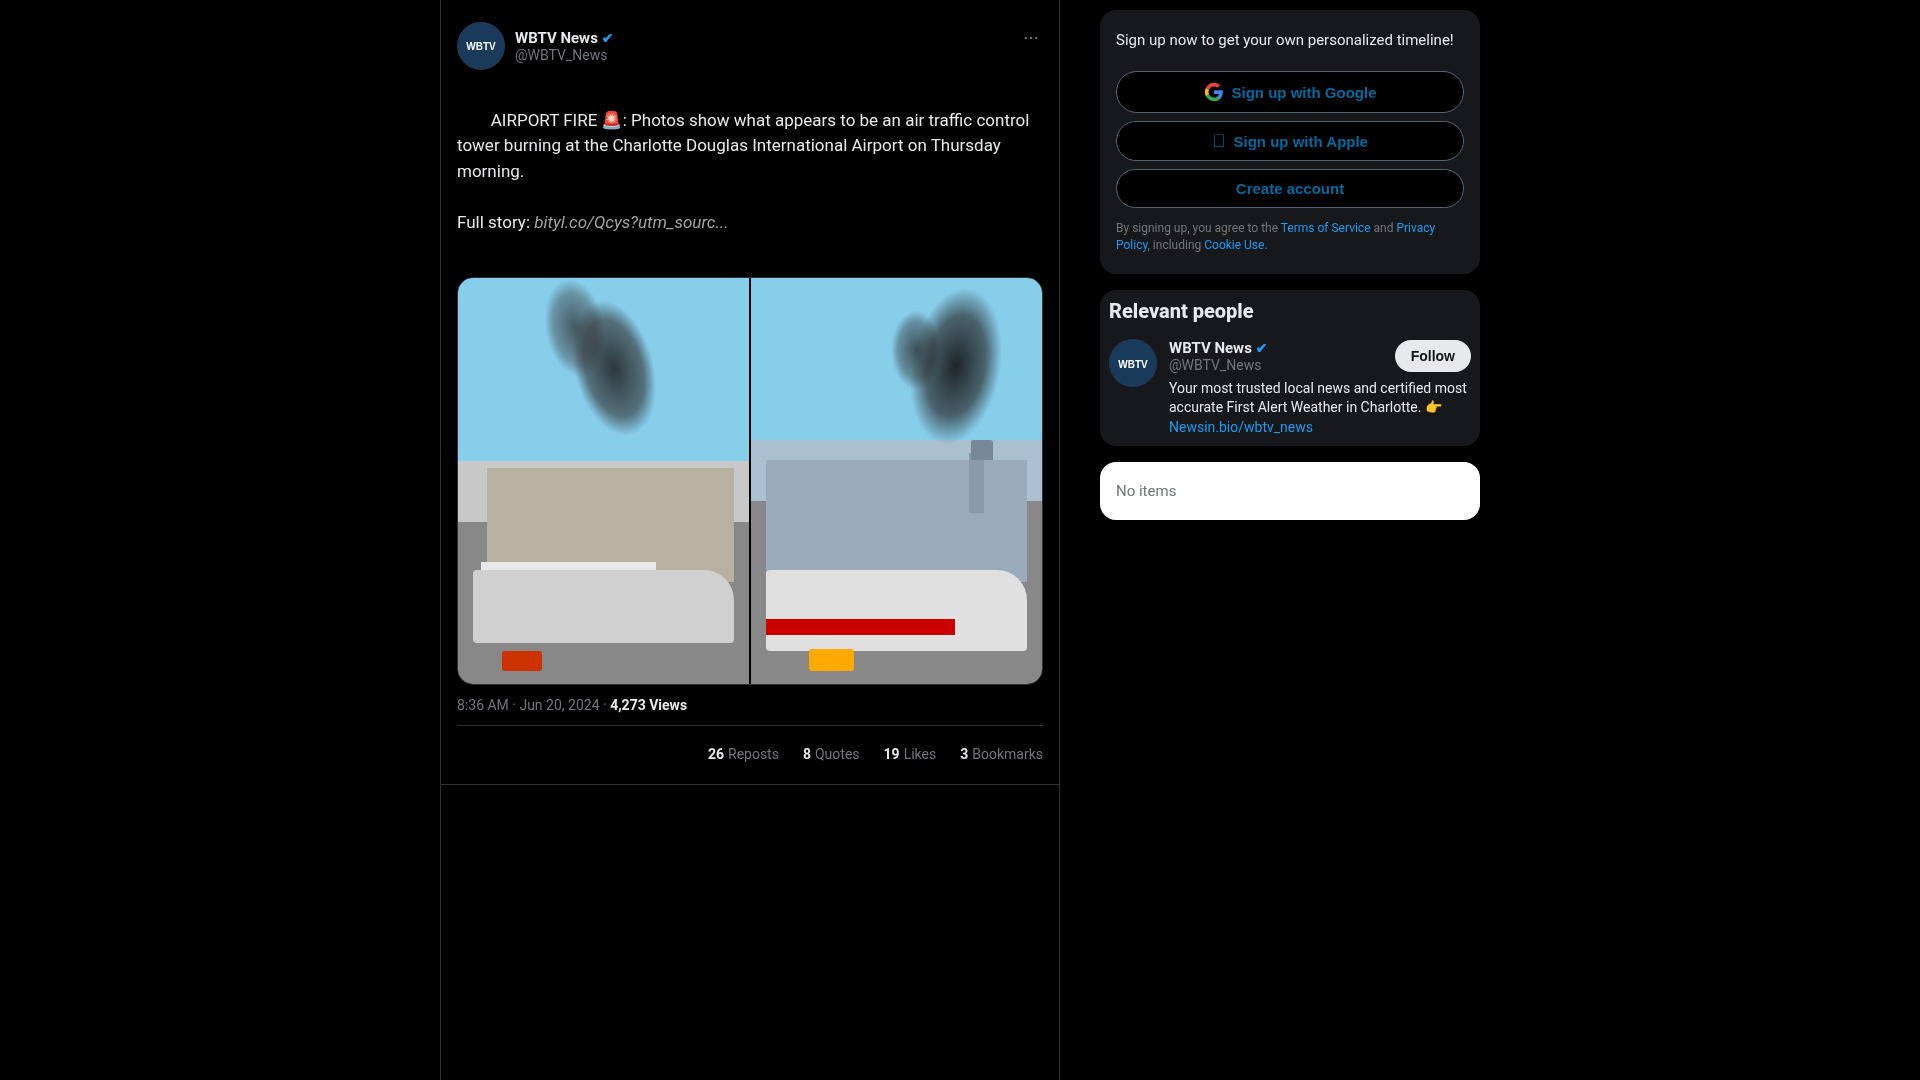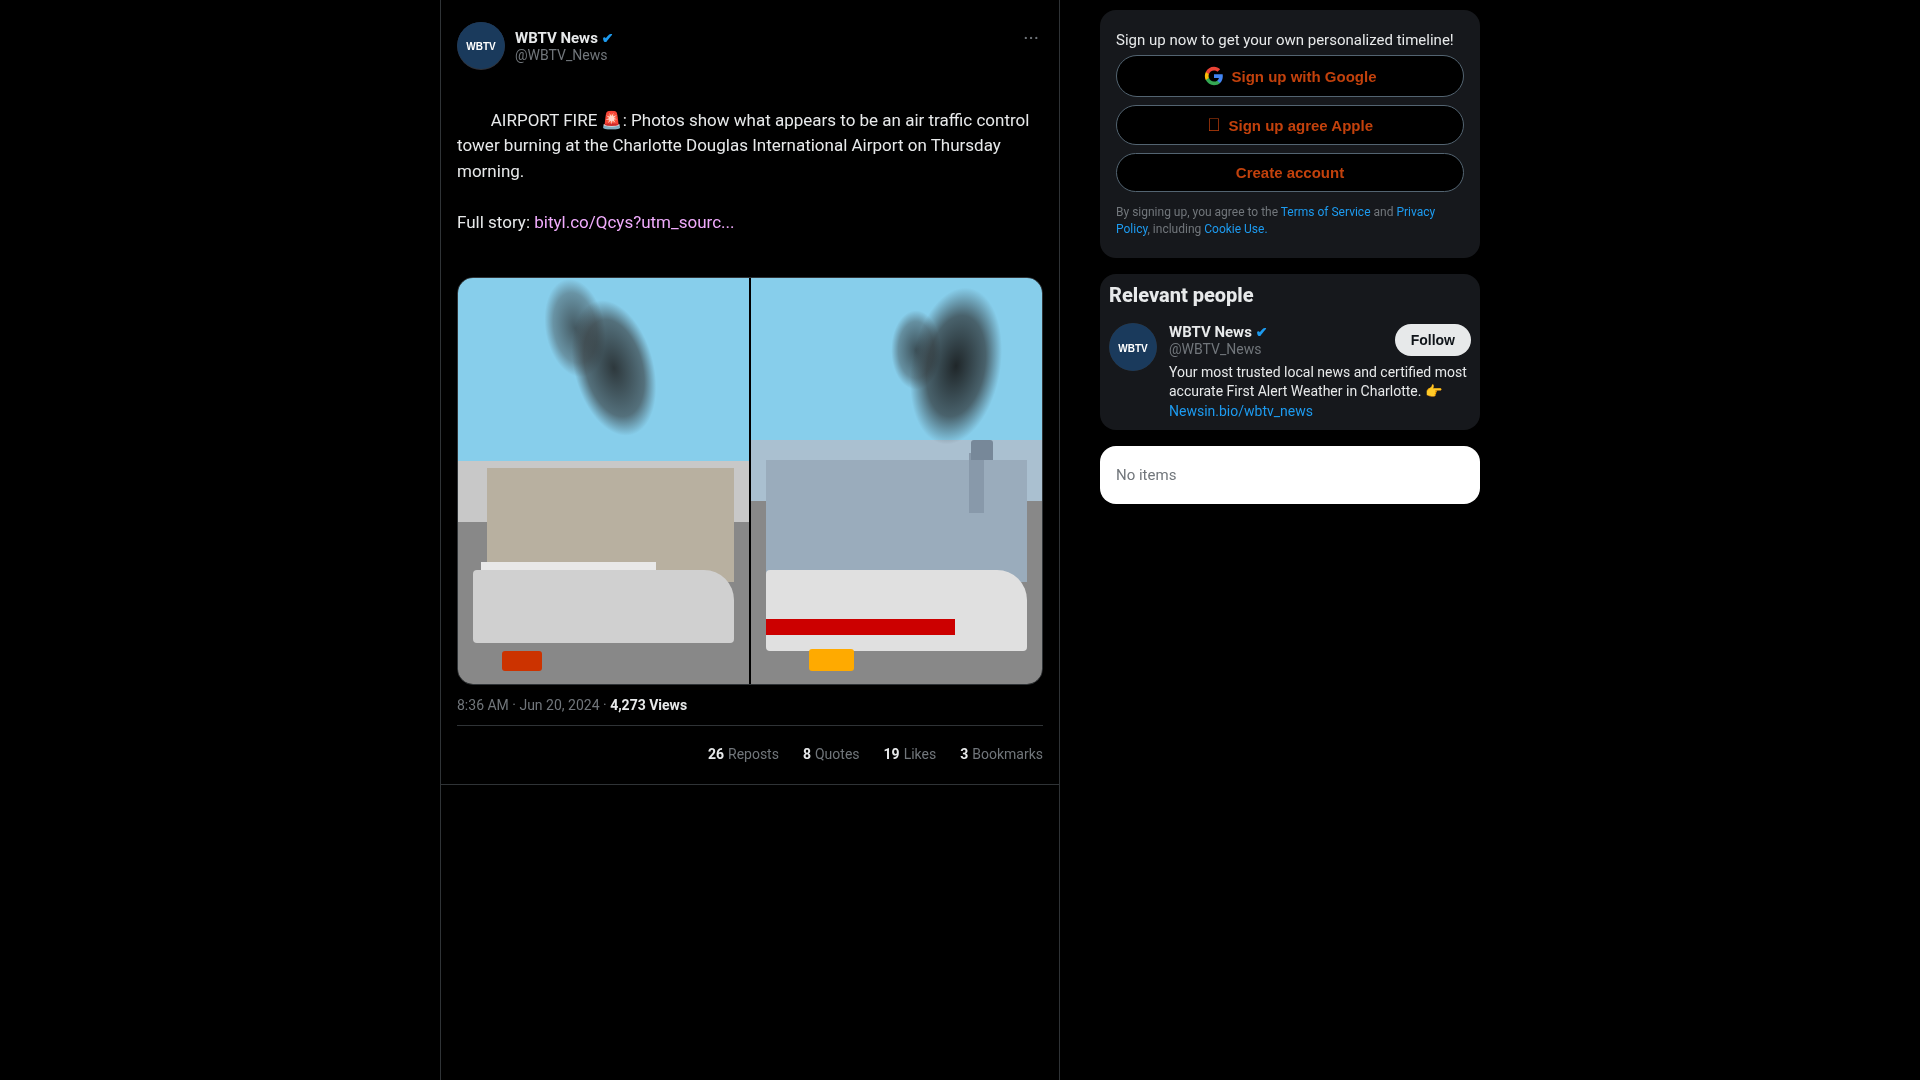--- a/index.html
+++ b/index.html
@@ -95,22 +95,23 @@
       padding: 4px;
     }
     .tweet-text {
       font-size: 17px;
       line-height: 1.5;
       color: #e7e9ea;
       margin-bottom: 16px;
       white-space: pre-wrap;
     }
     .tweet-link {
-      color: #f0abfc;
+      color: #a3a3a3;
       text-decoration: none;
+      font-style: italic;
     }
     .tweet-images {
       border-radius: 16px;
       overflow: hidden;
       margin-bottom: 12px;
       display: flex;
       height: 408px;
       border: 1px solid #2f3336;
     }
     .tweet-image-half {
@@ -303,34 +304,34 @@
     }
     .signup-section {
       background: #16181c;
       border-radius: 16px;
       padding: 20px 16px;
       margin-bottom: 16px;
     }
     .signup-title {
       font-size: 15px;
       color: #e7e9ea;
-      margin-bottom: 4px;
+      margin-bottom: 20px;
       line-height: 1.4;
     }
     .signup-btn {
       display: flex;
       align-items: center;
       justify-content: center;
       gap: 8px;
       width: 100%;
       padding: 10px 20px;
       border-radius: 9999px;
       border: 1px solid #536471;
       background: #000;
-      color: #c2410c;
+      color: #0369a1;
       font-size: 15px;
       font-weight: 700;
       cursor: pointer;
       margin-bottom: 8px;
       text-align: center;
     }
     .signup-btn-apple {
       background: #000;
     }
     .signup-btn-create {
@@ -541,21 +542,21 @@
           <path fill="#4285F4" d="M22.56 12.25c0-.78-.07-1.53-.2-2.25H12v4.26h5.92c-.26 1.37-1.04 2.53-2.21 3.31v2.77h3.57c2.08-1.92 3.28-4.74 3.28-8.09z"></path>
           <path fill="#34A853" d="M12 23c2.97 0 5.46-.98 7.28-2.66l-3.57-2.77c-.98.66-2.23 1.06-3.71 1.06-2.86 0-5.29-1.93-6.16-4.53H2.18v2.84C3.99 20.53 7.7 23 12 23z"></path>
           <path fill="#FBBC05" d="M5.84 14.09c-.22-.66-.35-1.36-.35-2.09s.13-1.43.35-2.09V7.07H2.18C1.43 8.55 1 10.22 1 12s.43 3.45 1.18 4.93l2.85-2.22.81-.62z"></path>
           <path fill="#EA4335" d="M12 5.38c1.62 0 3.06.56 4.21 1.64l3.15-3.15C17.45 2.09 14.97 1 12 1 7.7 1 3.99 3.47 2.18 7.07l3.66 2.84c.87-2.6 3.3-4.53 6.16-4.53z"></path>
         </svg>
         <span>Sign up with Google</span>
       </button>
 
       <button class="signup-btn signup-btn-apple">
         <span class="apple-icon"></span>
-        <span>Sign up agree Apple</span>
+        <span>Sign up with Apple</span>
       </button>
 
       <button class="signup-btn signup-btn-create">
         <span>Create account</span>
       </button>
 
       <div class="signup-terms">
         <span>By signing up, you agree to the </span><a href="#">Terms of Service</a><span> and </span><a href="#">Privacy Policy</a><span>, including </span><a href="#">Cookie Use.</a>
       </div>
     </div>

